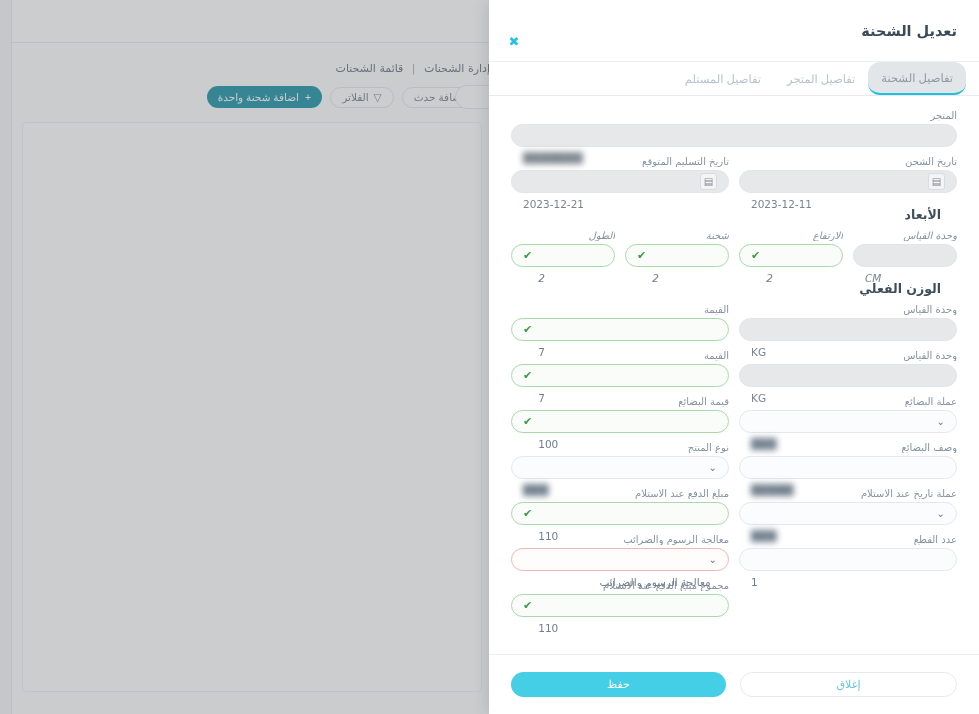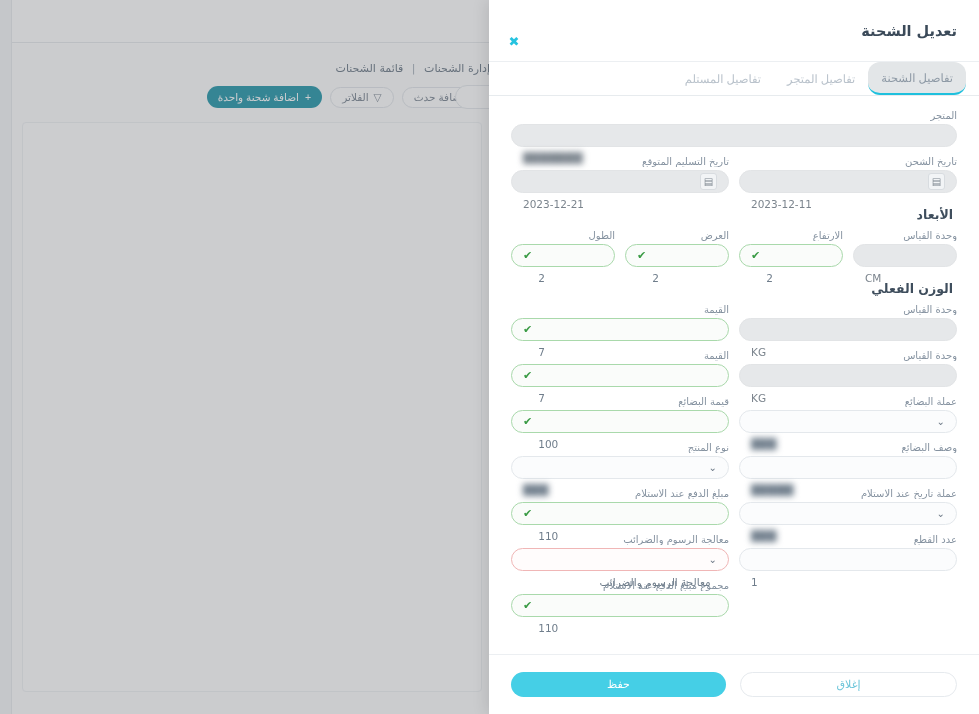--- a/index.html
+++ b/index.html
@@ -184,31 +184,31 @@
   .drawer-body {
     flex: 1 1 auto;
     padding: 14px 22px 0 22px;
     overflow: hidden;
   }
 
   .section-head {
     font-size: 12.5px;
     font-weight: bold;
     color: #3f4e5d;
-    margin: 14px 4px 8px 0;
+    margin: 14px 16px 8px 0;
   }
 
   .row {
     display: flex;
     flex-direction: row;
     gap: 10px;
     margin-bottom: 9px;
   }
   .field { flex: 1 1 0; min-width: 0; }
-  .field.w3 { flex: 1 1 0; }
+  .field.w3 { flex: 1 1 0; font-style: italic; }
 
   .lbl {
     font-size: 10px;
     color: #8592a0;
     margin-bottom: 3px;
     display: block;
     white-space: nowrap;
     overflow: hidden;
     text-overflow: ellipsis;
   }
@@ -383,21 +383,21 @@
           </div>
         </div>
         <div class="field w3">
           <span class="lbl">الارتفاع</span>
           <div class="inp valid">
             <span class="val">2</span>
             <span class="check">✔</span>
           </div>
         </div>
         <div class="field w3">
-          <span class="lbl">العرض</span>
+          <span class="lbl">شحنة</span>
           <div class="inp valid">
             <span class="val">2</span>
             <span class="check">✔</span>
           </div>
         </div>
         <div class="field w3">
           <span class="lbl">الطول</span>
           <div class="inp valid">
             <span class="val">2</span>
             <span class="check">✔</span>

